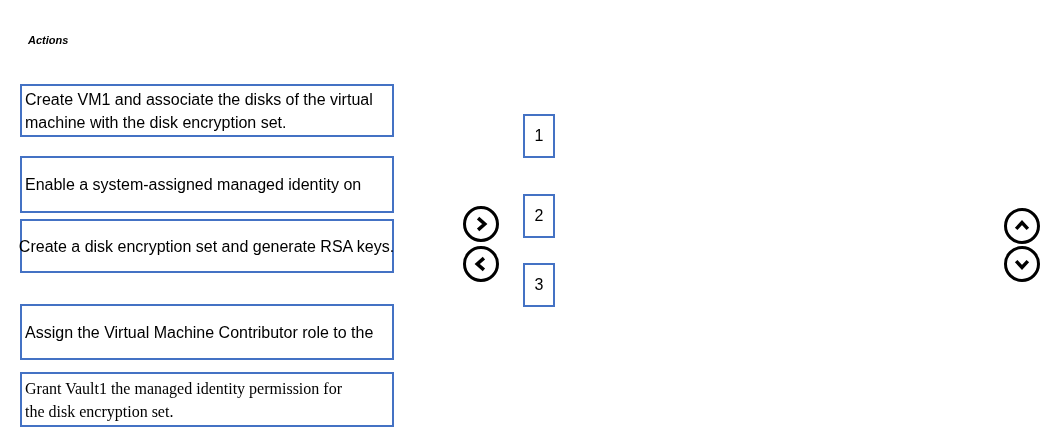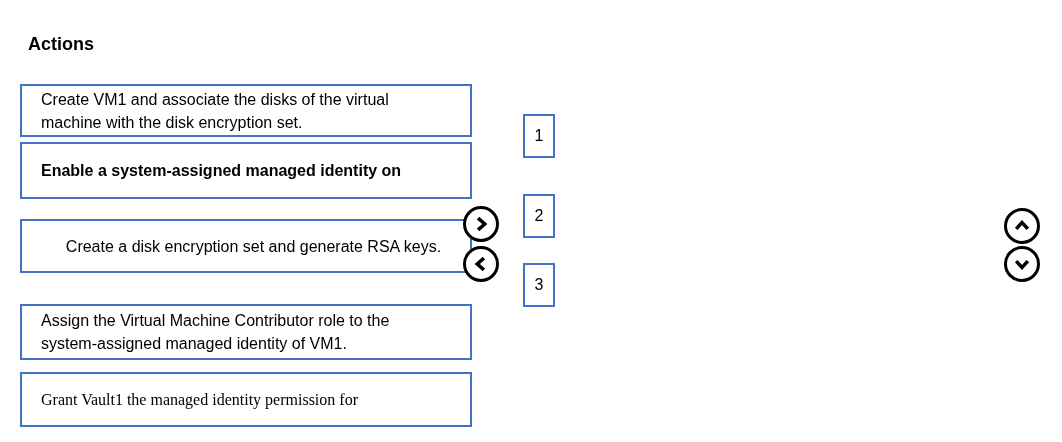--- a/index.html
+++ b/index.html
@@ -12,49 +12,50 @@
   html,body{background:#fff;}
   body{font-family:"Liberation Sans", sans-serif;color:var(--text);}
   .canvas{
     position:relative;
     width:1062px;height:442px;
     background:var(--bg);
     overflow:hidden;
   }
   .col-title{
     position:absolute;
-    font-size:18px;
+    font-size:11px;
     font-weight:bold;
     color:var(--text);
     white-space:nowrap;
+    font-style:italic;
   }
   #actions-title{left:28px;top:34px;}
   #answer-title{left:545px;top:34px;}
 
   .action-box{
     position:absolute;
     left:20px;
-    width:452px;
+    width:374px;
     border:2px solid var(--box-border);
     background:var(--bg);
     display:flex;
     flex-direction:column;
     justify-content:center;
-    padding-left:19px;
+    padding-left:3px;
     padding-right:4px;
   }
   .action-box .line{
     display:block;
     font-size:16px;
     line-height:23px;
     white-space:nowrap;
     color:var(--text);
   }
   #action-1{top:84px;height:53px;}
-  #action-2{top:142px;height:57px;font-weight:bold;}
+  #action-2{top:156px;height:57px;}
   #action-3{top:219px;height:54px;align-items:center;}
   #action-4{top:304px;height:56px;}
   #action-5{top:372px;height:55px;font-family:Liberation Serif, serif;}
 
   .answer-slot{
     position:absolute;
     left:523px;
     width:32px;height:44px;
     border:2px solid var(--box-border);
     background:var(--bg);
@@ -103,25 +104,25 @@
     <span class="line">Enable a system-assigned managed identity on</span>
   </div>
 
   <div class="action-box" id="action-3">
     <span class="line">Create a disk encryption set and generate RSA keys.</span>
     <span class="line"></span>
   </div>
 
   <div class="action-box" id="action-4">
     <span class="line">Assign the Virtual Machine Contributor role to the</span>
-    <span class="line">system-assigned managed identity of VM1.</span>
   </div>
 
   <div class="action-box" id="action-5">
     <span class="line">Grant Vault1 the managed identity permission for</span>
+    <span class="line">the disk encryption set.</span>
   </div>
 
   <div class="answer-slot" id="slot-1">
     <span>1</span>
   </div>
   <div class="answer-slot" id="slot-2">
     <span>2</span>
   </div>
   <div class="answer-slot" id="slot-3">
     <span>3</span>

